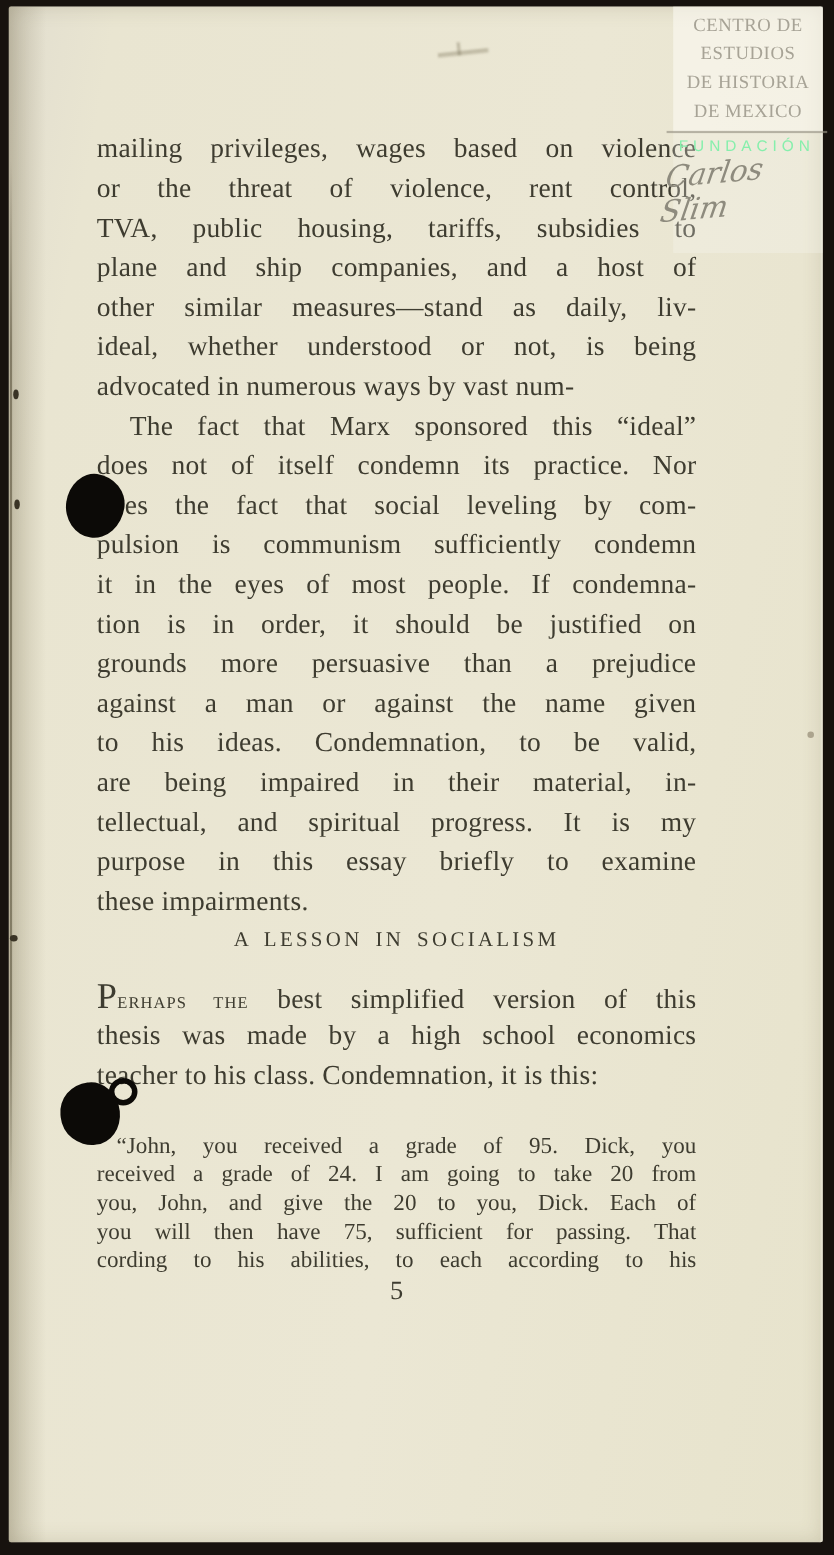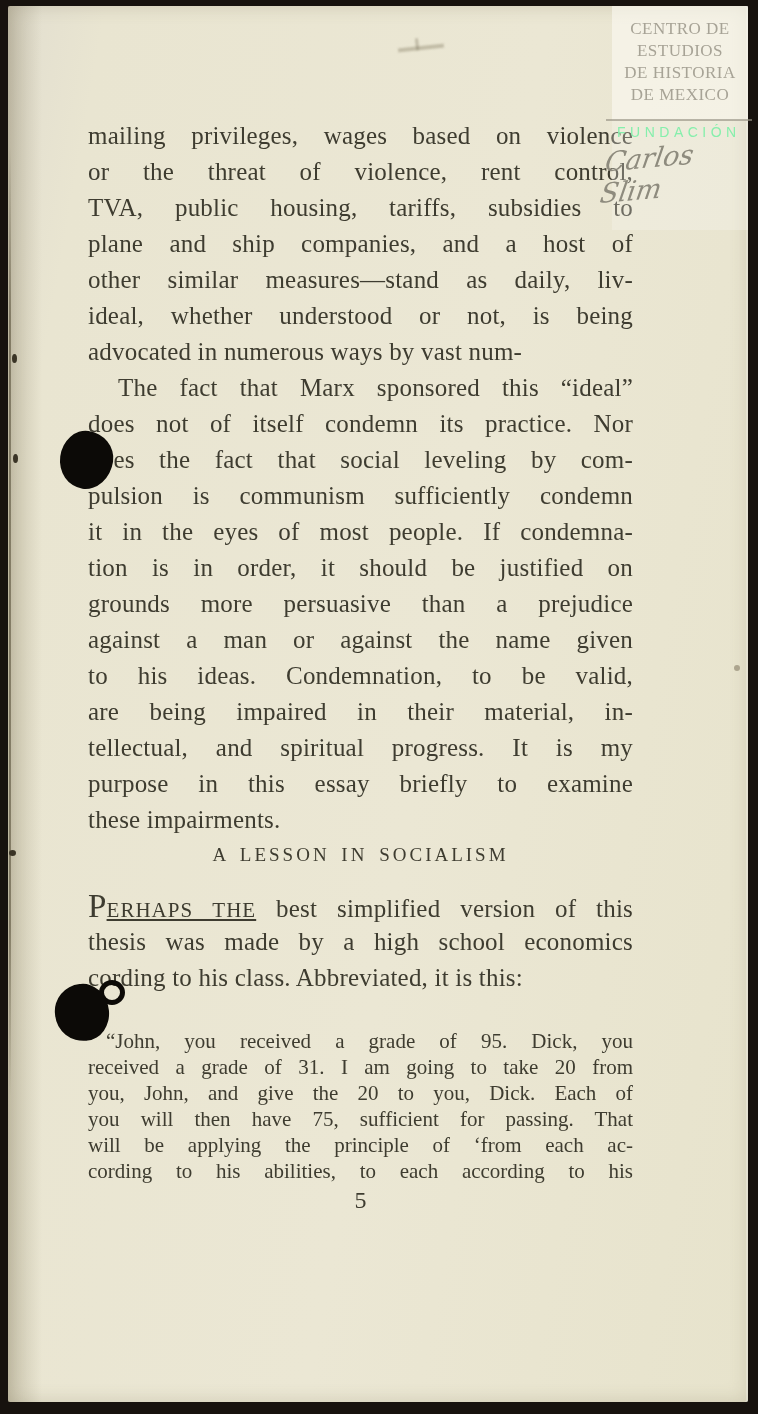--- a/index.html
+++ b/index.html
@@ -55,21 +55,21 @@
   .rest3 .line:last-child { text-align-last:left; }
   .para2 .line:first-child { text-indent:30px; }
 
   .heading {
     margin:4px 0 0 0; height:26px; line-height:26px;
     font-size:19px; font-weight:normal; letter-spacing:3px;
     text-align:center; color:#3e3c30; word-spacing:4px;
   }
   .para3 { margin-top:20px; }
   .dropcap   { font-size:33px; }
-  .smallcaps { font-size:21px; letter-spacing:1px;text-decoration:underline; }
+  .smallcaps { font-size:15px; letter-spacing:1px; }
 
   .quote { margin-top:32px; }
   .qline {
     height:26px; line-height:26px; font-size:21px;
     text-align:justify; text-align-last:justify; overflow:hidden;
   }
   .quote .qline:first-child { text-indent:18px; }
 
   .pagenum { margin-top:2px; height:28px; line-height:28px;
     font-size:24px; text-align:center; }
@@ -80,21 +80,21 @@
     border-radius:46% 54% 50% 50% / 50% 46% 54% 50%; transform:rotate(8deg); }
   .blot2 { left:55px; top:984px; width:54px; height:57px;
     border-radius:52% 48% 46% 54% / 48% 52% 50% 50%; transform:rotate(-6deg); }
   .blot-loop { position:absolute; left:99px; top:980px; width:16px; height:15px;
     border:5px solid #0c0a07; border-radius:50%; background:transparent; z-index:6; }
 
   
   .wm-box {
     position:absolute; left:612px; top:6px; width:136px; height:114px;
     background:rgba(253,252,246,.55); z-index:6;
-    display:flex; flex-direction:column; justify-content:center;
+    display:flex; flex-direction:column; justify-content:space-between;
     padding:6px 0 8px 0; box-sizing:border-box;
   }
   .wm-line {
     font-family:"Liberation Serif", serif; font-size:17px; letter-spacing:.5px;
     color:#a7a396; text-align:center; line-height:22px;
   }
   .wm-box2 { position:absolute; left:612px; top:120px; width:136px; height:110px;
     background:rgba(253,252,246,.26); z-index:5; }
   .wm-rule { position:absolute; left:606px; top:119px; width:146px; height:2px;
     background:rgba(150,146,132,.65); z-index:6; }
@@ -154,31 +154,30 @@
           <div class="line">these impairments.</div>
         </div>
 
       <h2 class="heading">A LESSON IN SOCIALISM</h2>
 
       <div class="para para3">
         <div class="line"><span class="dropcap">P</span><span class="smallcaps">ERHAPS THE</span><span> best simplified version of this</span></div>
         <div class="rest3">
 
         <div class="line">thesis was made by a high school economics</div>
-            <div class="line">cording to his class. Abbreviated, it is this:</div>
+            <div class="line">teacher to his class. Condemnation, it is this:</div>
           </div>
       </div>
 
       <div class="quote">
 
       <div class="qline">“John, you received a grade of 95. Dick, you</div>
-          <div class="qline">received a grade of 31. I am going to take 20 from</div>
+          <div class="qline">received a grade of 24. I am going to take 20 from</div>
           <div class="qline">you, John, and give the 20 to you, Dick. Each of</div>
           <div class="qline">you will then have 75, sufficient for passing. That</div>
-          <div class="qline">will be applying the principle of ‘from each ac-</div>
           <div class="qline">cording to his abilities, to each according to his</div>
         </div>
 
       <div class="pagenum">5</div>
     </div>
   </div>
 
   <div class="wm-box">
 
   <div class="wm-line">CENTRO DE</div>

